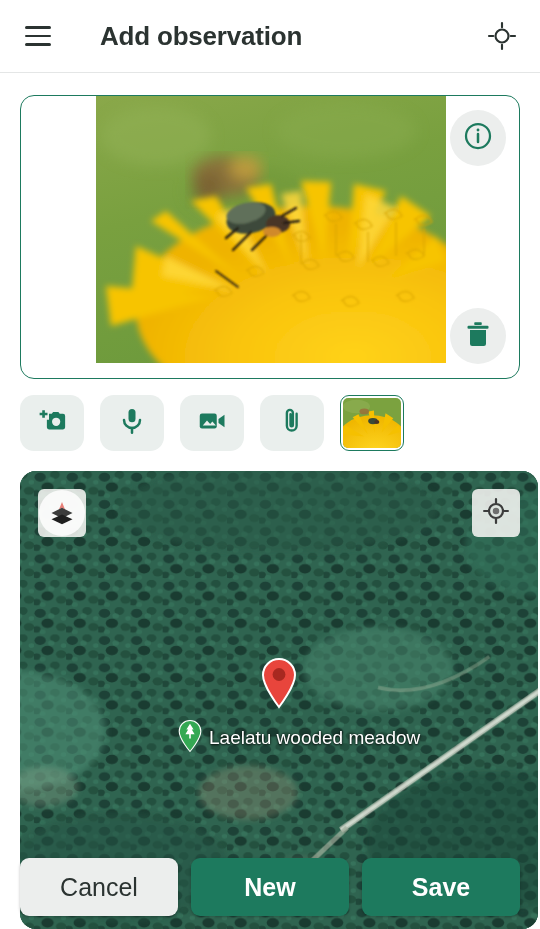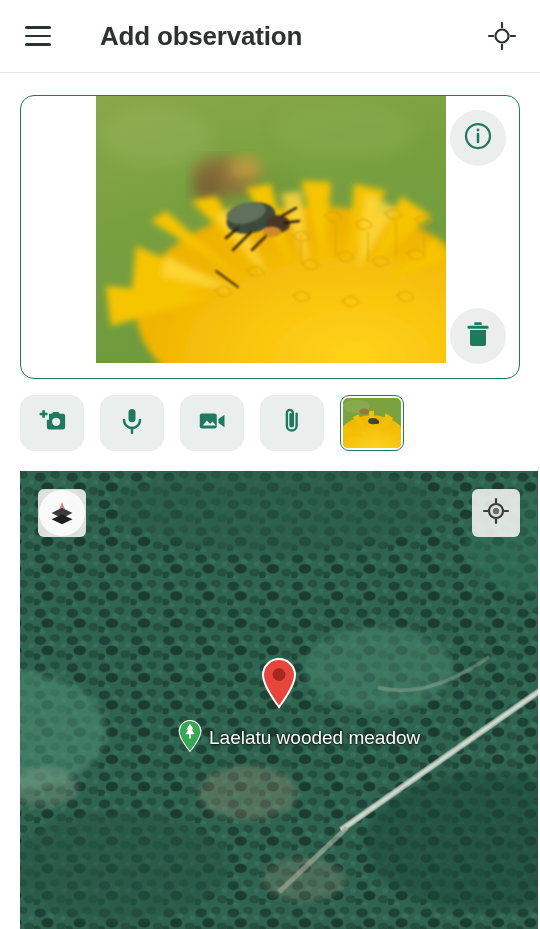--- a/index.html
+++ b/index.html
@@ -129,20 +129,21 @@
   .thumb-inner svg { display: block; width: 100%; height: 100%; }
 
   
   .map {
     position: relative;
     margin: 20px 2px 0 20px;
     flex: 1 1 auto;
     min-height: 0;
     overflow: hidden;
     background: #2e5d4e;
+    border-radius: 16px;
   }
   .map-canvas { position: absolute; inset: 0; width: 100%; height: 100%; }
 
   .map-ctl {
     position: absolute;
     width: 48px; height: 48px;
     background: rgba(249,248,246,0.86);
     border-radius: 6px;
     display: flex; align-items: center; justify-content: center;
     cursor: pointer;
@@ -500,14 +501,19 @@
       <span>
         <svg width="26" height="34" viewBox="0 0 26 34">
           <path d="M13 1.5 C7 1.5 2.2 6.3 2.2 12.3 C2.2 20 13 32.5 13 32.5 C13 32.5 23.8 20 23.8 12.3 C23.8 6.3 19 1.5 13 1.5 Z" fill="#34a853" stroke="#ffffff" stroke-width="1.1"></path>
           <path d="M13 4.8 L16.6 10.6 H14.8 L17.6 15.3 H8.4 L11.2 10.6 H9.4 Z M12.2 15.3 h1.6 v4.2 h-1.6 Z" fill="#ffffff"></path>
         </svg>
       </span>
       <span class="place-label-text">Laelatu wooded meadow</span>
     </div>
   </div>
 
+  <div class="footer">
+    <button class="btn btn-cancel">Cancel</button>
+    <button class="btn btn-new">New</button>
+    <button class="btn btn-save">Save</button>
+  </div>
 
 </div>
 
 </body></html>

